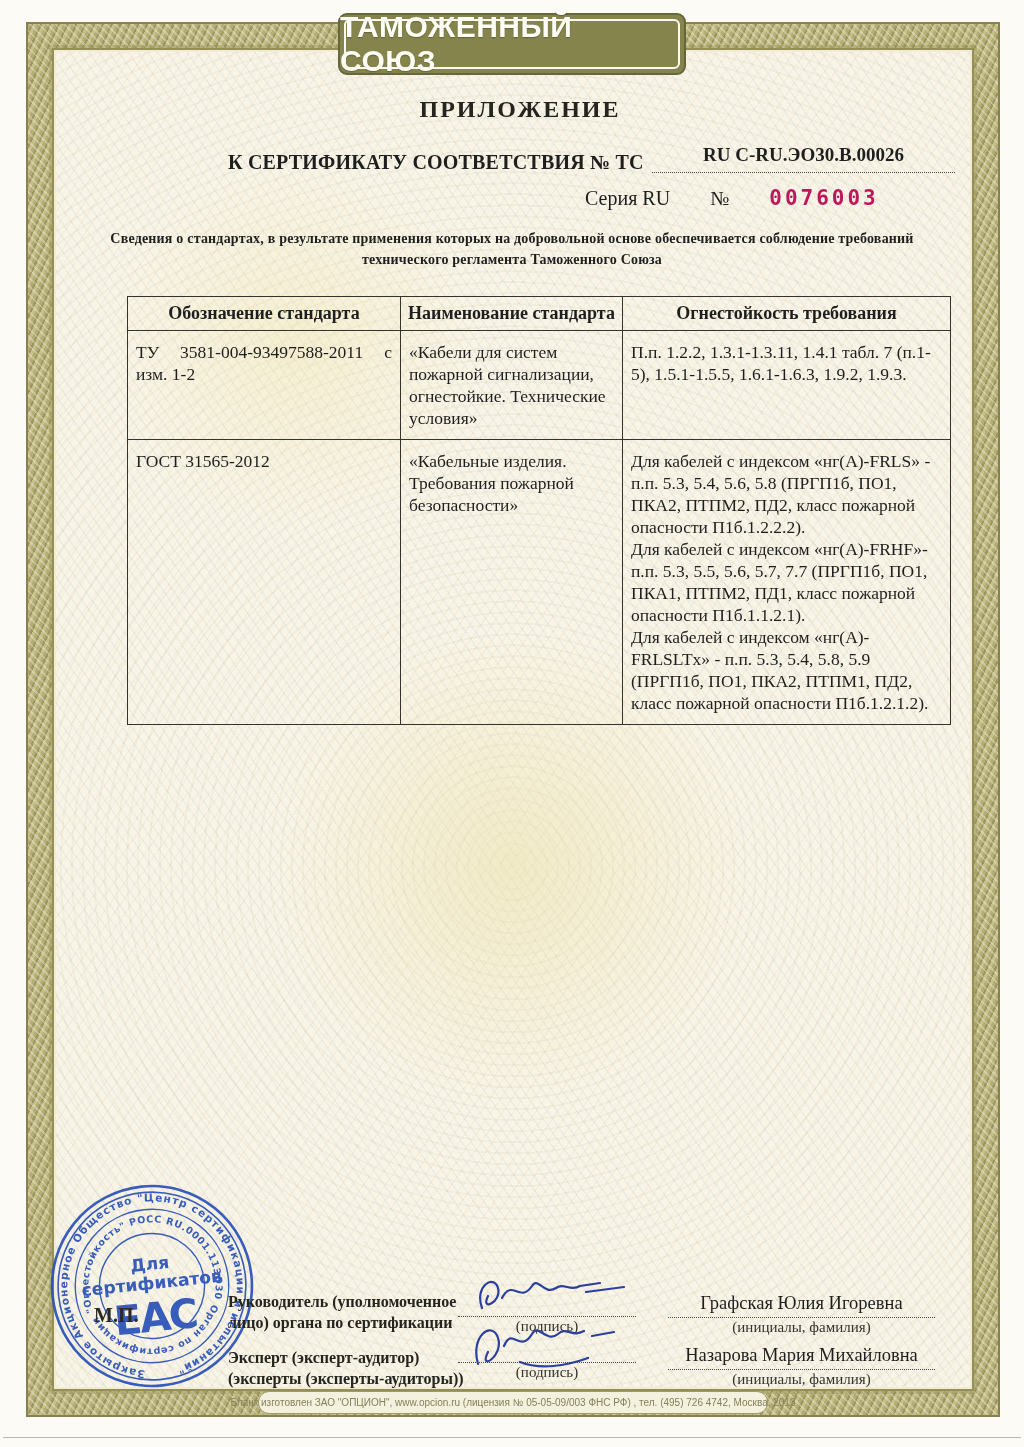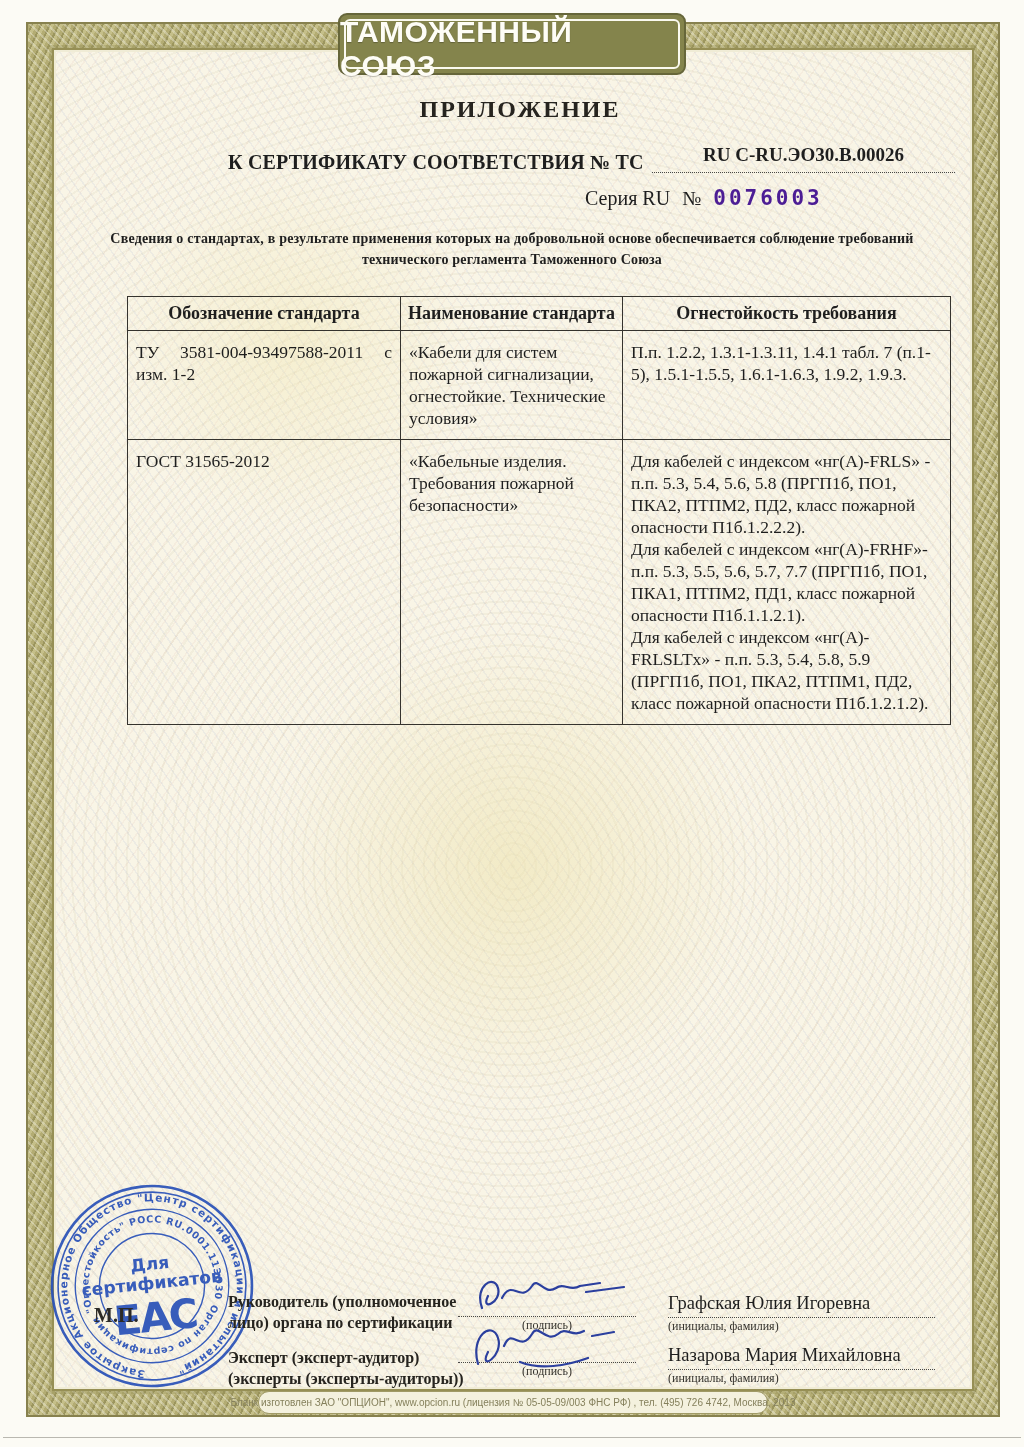--- a/index.html
+++ b/index.html
@@ -24,57 +24,57 @@
       radial-gradient(circle 340px at 50% 61%, rgba(236,226,172,.55), rgba(236,226,172,0) 70%),
       radial-gradient(circle 260px at 26% 22%, rgba(240,230,175,.40), rgba(240,230,175,0) 70%),
       repeating-radial-gradient(circle at 50% 61%, rgba(150,140,90,.07) 0 2px, transparent 2px 11px),
       repeating-linear-gradient(55deg, rgba(130,150,205,.10) 0 1.5px, transparent 1.5px 8px),
       repeating-linear-gradient(-55deg, rgba(205,140,130,.08) 0 1.5px, transparent 1.5px 9px);
     box-shadow:0 0 0 2px #f0ecd6, 0 0 0 4px #968f55, 0 0 0 7px rgba(150,143,85,.35);
   }
   .banner{
     position:absolute; top:13px; left:50%; transform:translateX(-50%);
     width:344px; height:58px; background:#84844c; border:2px solid #66663a; border-radius:9px;
-    display:flex; justify-content:center;
+    display:flex; align-items:center; justify-content:center;
   }
   .banner::after{content:""; position:absolute; inset:4px; border:2.5px solid #fbfaf0; border-radius:6px;}
   .banner span{
     font-family:"Liberation Sans", sans-serif; font-weight:bold; font-size:30px;
     color:#fefdf6; letter-spacing:.5px; word-spacing:10px; text-shadow:0 1px 1px rgba(0,0,0,.25);
   }
   .title{position:absolute; top:96px; left:8px; width:100%; text-align:center;
     font-size:24px; font-weight:bold; letter-spacing:2px; color:#26241f;}
   .subtitle{position:absolute; left:228px; top:151px; font-size:20px; font-weight:bold; letter-spacing:.2px;}
   .certnum{position:absolute; left:652px; top:144px; width:303px; text-align:center;
     font-size:19px; font-weight:bold; border-bottom:1.5px dotted #4a4a46; padding-bottom:6px;}
-  .series-row{position:absolute; left:585px; top:186px; display:flex; gap:12px; align-items:baseline; font-size:20px;}
+  .series-row{position:absolute; left:585px; top:186px; display:flex; gap:40px; align-items:baseline; font-size:20px;}
   .serial{font-family:"DejaVu Sans Mono", monospace; font-weight:bold; font-size:21px;
-    color:#4c1d95; letter-spacing:3px;}
+    color:#be185d; letter-spacing:3px;}
   .intro{position:absolute; left:84px; top:228px; width:856px; text-align:center;
     font-size:14px; font-weight:bold; line-height:1.5; letter-spacing:.2px;}
   table.standards{
     position:absolute; left:127px; top:296px; width:823px;
     border-collapse:collapse; table-layout:fixed; font-size:17.5px;
   }
   table.standards col.c1{width:273px;} table.standards col.c2{width:222px;} table.standards col.c3{width:328px;}
   table.standards th, table.standards td{border:1.5px solid #35332e; vertical-align:top; line-height:22px; padding:10px 8px;}
   table.standards th{text-align:center; font-size:18px; font-weight:bold; padding:6px 4px; line-height:21px;}
   table.standards td p{margin:0;}
   td.cell-designation{text-align:justify;}
   tr.row-first td{height:82px;}
   .stamp{position:absolute; left:46px; top:1180px; width:212px; height:212px; transform:rotate(-6deg); opacity:.93;}
   .mp{position:absolute; left:94px; top:1304px; font-size:20px; font-weight:bold; color:#2c2a26; z-index:5;}
   .role{position:absolute; font-size:16px; font-weight:bold; line-height:1.32; color:#26241f;}
   .role.r1{left:228px; top:1291px; width:246px;}
   .role.r2{left:228px; top:1347px; width:252px;}
   .sigline{position:absolute; width:178px; left:458px; text-align:center;}
   .sigline .line{border-bottom:1.2px dotted #4a4a46; height:0;}
-  .caption{font-size:12px; color:#34322c; padding-top:1px;}
+  .caption{font-size:15px; color:#34322c; padding-top:1px;}
   .sig-svg{position:absolute; z-index:4;}
-  .namebox{position:absolute; left:668px; width:267px; text-align:left;}
+  .namebox{position:absolute; left:668px; width:267px; text-align:center;}
   .namebox .name{font-size:18.5px; padding-bottom:3px; border-bottom:1.2px dotted #4a4a46;}
   .footer-plate{
     position:absolute; left:258px; top:1391px; width:508px; height:21px; border-radius:11px;
     background:#f4f1de; border:1.5px solid #a09a66; z-index:3;
     display:flex; align-items:center; justify-content:center;
     font-family:"Liberation Sans", sans-serif; font-size:10px; color:#85805c; white-space:nowrap;
   }
   .scan-line{position:absolute; left:3px; right:3px; top:1437px; height:1px; background:#b9b8b0;}
   .stamp text, .stamp textPath{
     font-family:"DejaVu Sans", sans-serif; font-weight:bold; fill:#2a52b8;

